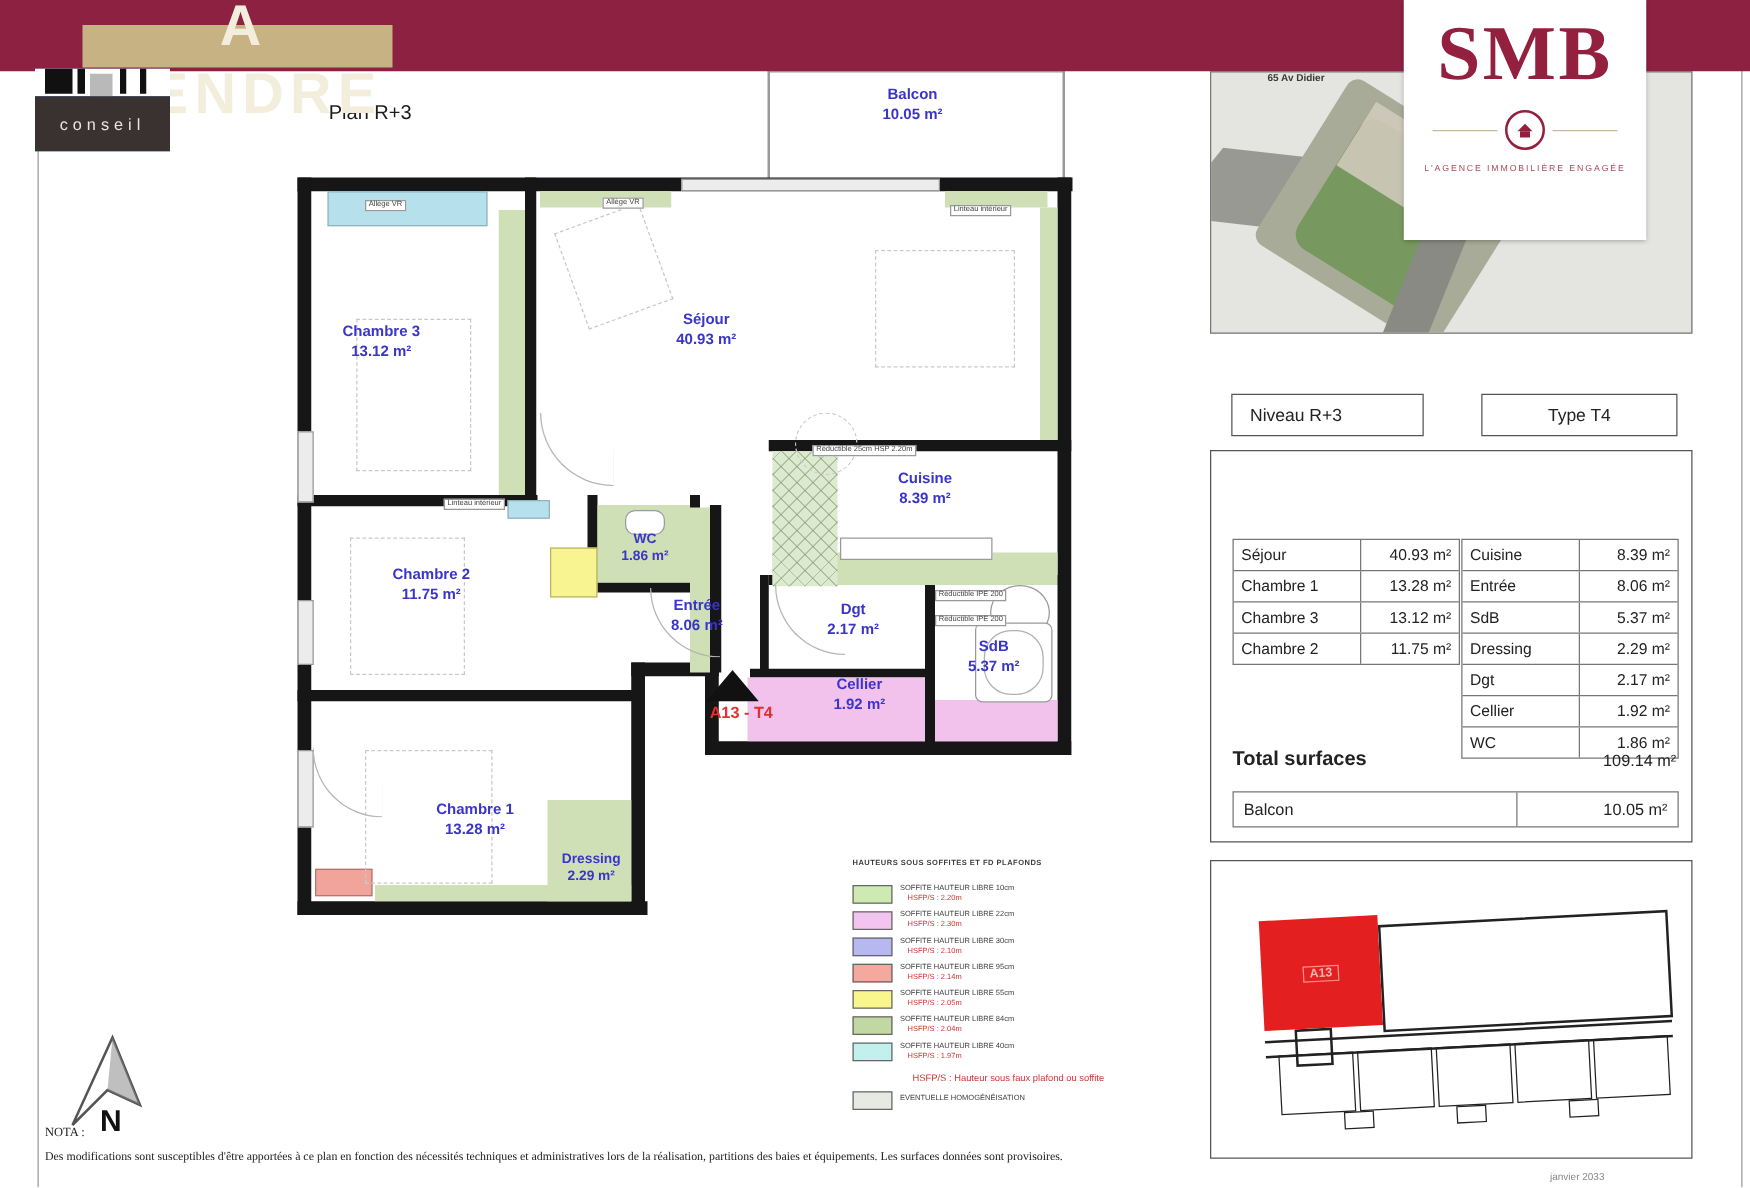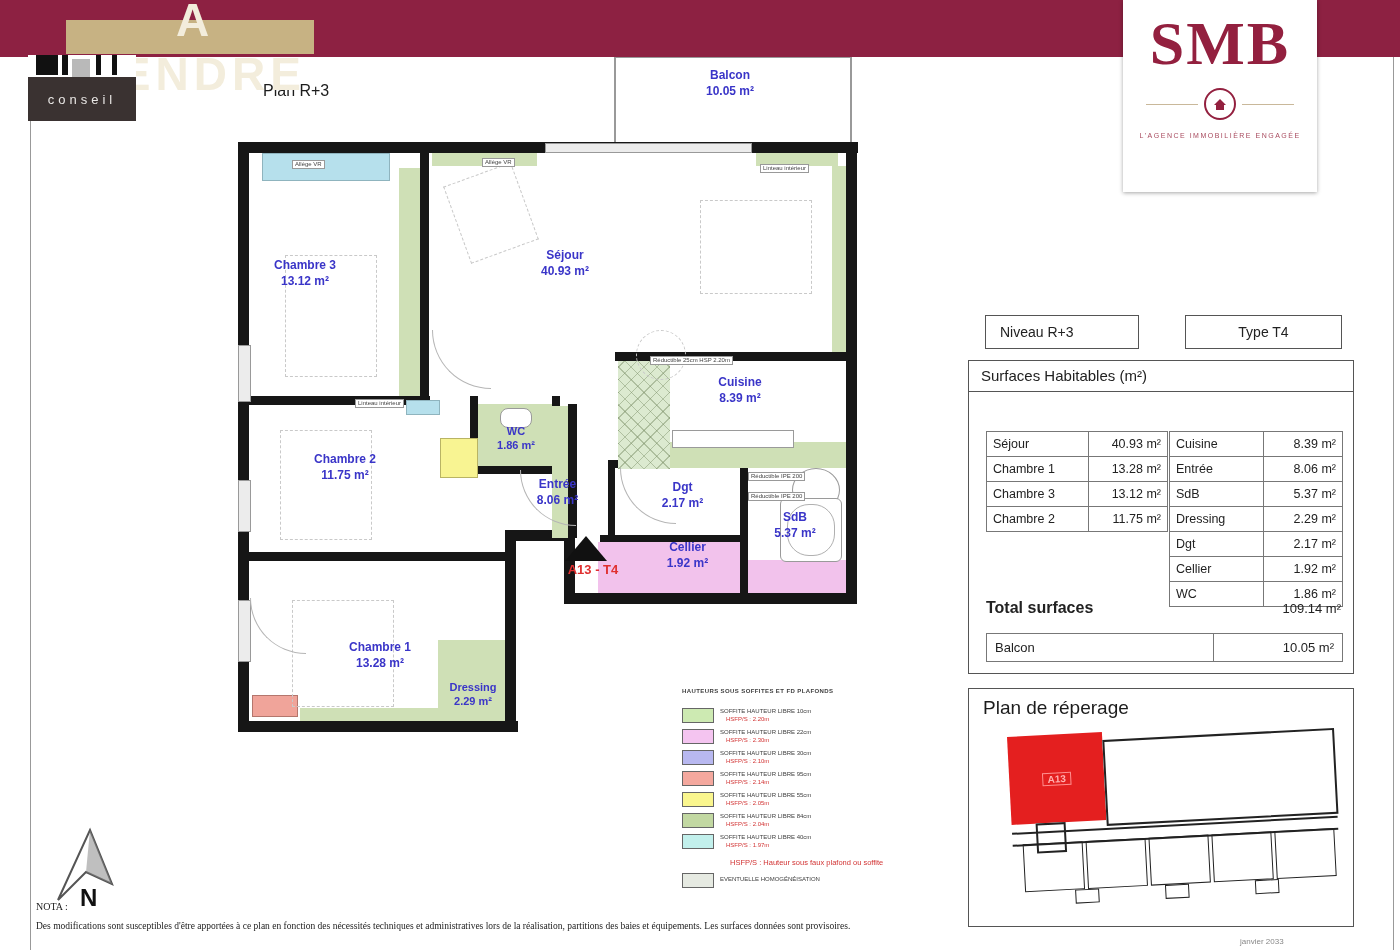--- a/index.html
+++ b/index.html
@@ -222,20 +222,28 @@
   <span class="lg-t2" style="left:726px;top:821px;">HSFP/S : 2.04m</span>
 
   <div class="lg-sw" style="left: 682px; top: 834px; background-color: rgb(194, 240, 236);"></div>
   <span class="lg-t1" style="left:720px;top:834px;">SOFFITE HAUTEUR LIBRE 40cm</span>
   <span class="lg-t2" style="left:726px;top:842px;">HSFP/S : 1.97m</span>
 
   <div class="abs" style="left:682px;top:858px;font-size:7.5px;color:#d23434;padding-left:48px;">HSFP/S : Hauteur sous faux plafond ou soffite</div>
   <div class="lg-sw" style="left: 682px; top: 873px; background-color: rgb(230, 234, 226);"></div>
   <span class="lg-t1" style="left:720px;top:876px;">EVENTUELLE HOMOGÉNÉISATION</span>
 
+  <div class="panelbox" style="left:968px;top:57px;width:384px;height:208px;background:#e4e4e0;border-color:#777;overflow:hidden;">
+    <div class="abs" style="left:-20px;top:70px;width:190px;height:55px;background:#80807a;transform:skewX(-35deg) rotate(6deg);opacity:.75;"></div>
+    <div class="abs" style="left:60px;top:35px;width:170px;height:155px;background:#a8ab97;transform:rotate(32deg);border-radius:10px;"></div>
+    <div class="abs" style="left:85px;top:55px;width:120px;height:120px;background:#6f9455;transform:rotate(32deg);border-radius:14px;opacity:.85;"></div>
+    <div class="abs" style="left:110px;top:40px;width:80px;height:60px;background:#cfcabb;transform:rotate(32deg);opacity:.9;"></div>
+    <div class="abs" style="left:150px;top:120px;width:34px;height:120px;background:#8a8a84;transform:rotate(22deg);"></div>
+    <div class="abs" style="left:45px;top:0px;font-size:8px;color:#3a3a3a;font-weight:bold;">65 Av Didier</div>
+  </div>
 
   <div class="abs" style="left:1123px;top:0;width:194px;height:192px;background:#fff;z-index:4;
               box-shadow:0 1px 4px rgba(0,0,0,.35);text-align:center;">
     <div style="margin-top:12px;font-family:'Liberation Serif',serif;font-weight:bold;font-size:62px;
                 line-height:1;color:#93203f;letter-spacing:2px;">SMB</div>
     <div style="margin-top:14px;display:flex;align-items:center;justify-content:center;gap:6px;">
       <span style="display:inline-block;width:52px;height:1px;background:#c9b89a;"></span>
       <span style="display:inline-flex;align-items:center;justify-content:center;width:28px;height:28px;
                    border:2px solid #93203f;border-radius:50%;">
         <span style="position:relative;width:12px;height:11px;">
@@ -250,21 +258,20 @@
 
 
   <div class="panelbox" style="left:985px;top:315px;width:152px;height:32px;display:flex;align-items:center;">
     <span style="font-size:14px;padding-left:14px;">Niveau R+3</span>
   </div>
   <div class="panelbox" style="left:1185px;top:315px;width:155px;height:32px;display:flex;align-items:center;justify-content:center;">
     <span style="font-size:14px;">Type T4</span>
   </div>
 
   <div class="panelbox" style="left:968px;top:360px;width:384px;height:312px;">
-    <div style="height:30px;line-height:30px;padding-left:12px;font-size:15px;border-bottom:1px solid #555;">Surfaces Habitables (m²)</div>
 
     <div class="abs" style="left:17px;top:70px;width:180px;border:1px solid #777;">
       <div class="srow">
         <span class="rn">Séjour</span>
         <span class="ra">40.93 m²</span>
       </div>
       <div class="srow">
         <span class="rn">Chambre 1</span>
         <span class="ra">13.28 m²</span>
       </div>
@@ -312,21 +319,20 @@
     <div class="abs" style="left:17px;top:238px;font-size:16px;font-weight:bold;">Total surfaces</div>
     <div class="abs" style="left:252px;top:240px;width:120px;text-align:right;font-size:13px;">109.14 m²</div>
 
     <div class="abs" style="left:17px;top:272px;width:355px;height:27px;border:1px solid #777;display:flex;align-items:center;font-size:13px;">
       <span style="flex:1;padding-left:8px;border-right:1px solid #777;height:100%;display:flex;align-items:center;">Balcon</span>
       <span style="width:120px;text-align:right;padding-right:8px;">10.05 m²</span>
     </div>
   </div>
 
   <div class="panelbox" style="left:968px;top:688px;width:384px;height:237px;overflow:hidden;">
-    <div style="padding:8px 0 0 14px;font-size:19px;color:#1c1c1c;">Plan de réperage</div>
 
     <div class="abs" style="left:38px;top:48px;width:330px;height:170px;transform:rotate(-3deg);transform-origin:left top;">
       <div class="abs" style="left:0;top:0;width:95px;height:88px;background:#e41f1f;display:flex;align-items:center;justify-content:center;">
         <span style="font-size:10px;font-weight:bold;color:#ffb0b0;border:1px solid #ff8f8f;padding:0 4px;">A13</span>
       </div>
       <div class="abs" style="left:24px;top:88px;width:26px;height:26px;border:2px solid #222;background:#fff;"></div>
       <div class="abs" style="left:95px;top:8px;width:228px;height:82px;border:2px solid #222;background:#fff;"></div>
       <div class="abs" style="left:0;top:96px;width:326px;height:10px;border-top:2px solid #222;border-bottom:2px solid #222;"></div>
       <div class="abs" style="left:10px;top:108px;width:312px;height:48px;display:flex;">
         <span style="flex:1;border:1.5px solid #222;margin-right:3px;"></span>

